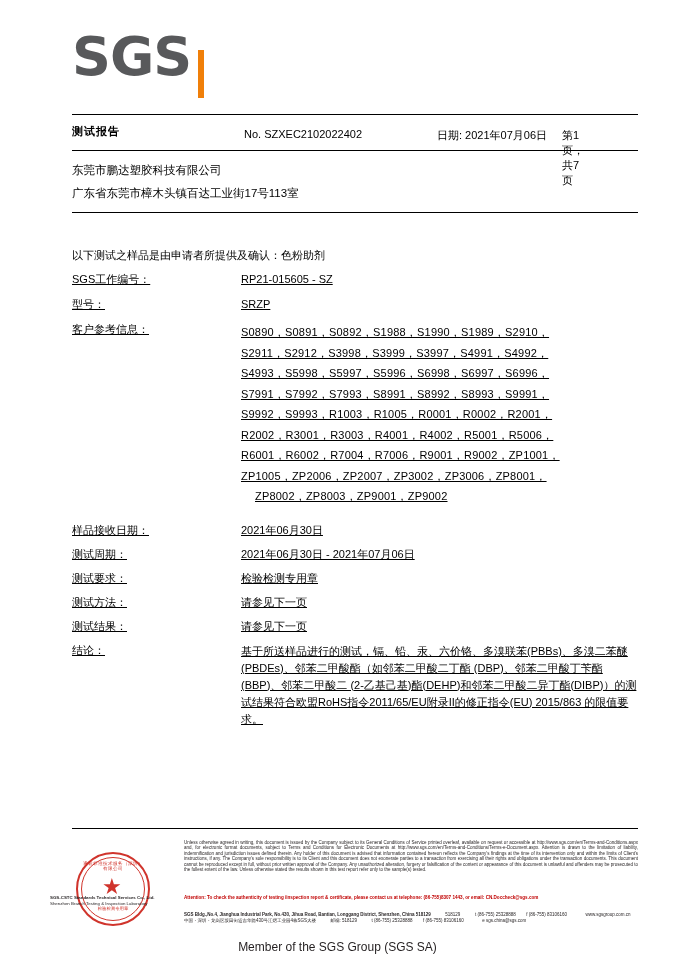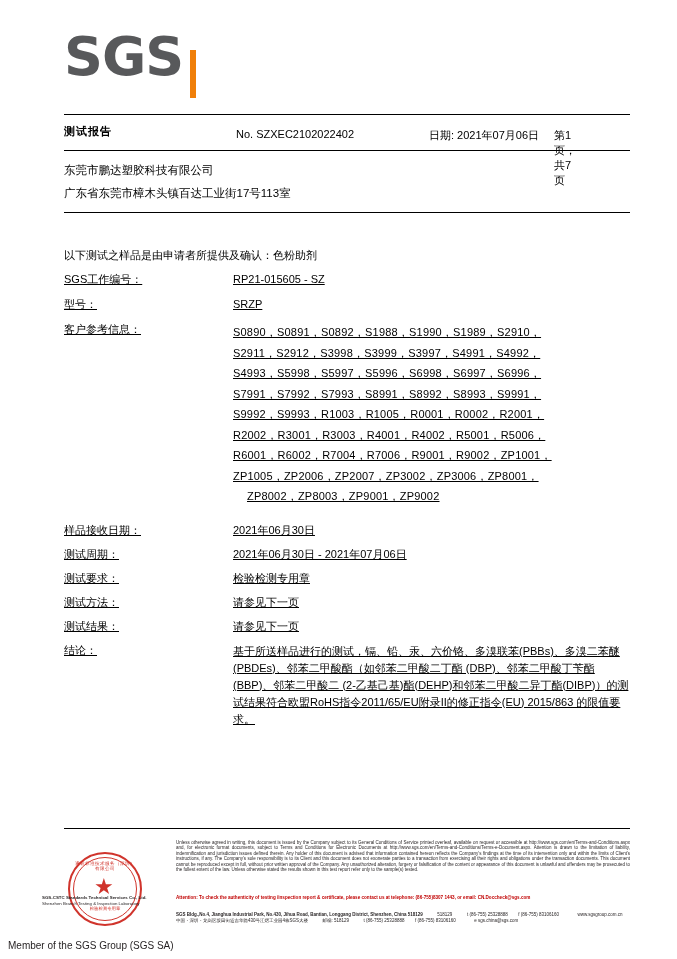--- a/index.html
+++ b/index.html
@@ -10,21 +10,21 @@
   body {
     width: 677px;
     height: 959px;
     position: relative;
     font-family: "Liberation Sans", sans-serif;
     color: #000000;
     overflow: hidden;
   }
   .page {
     position: absolute;
-    left: 8px; top: 0;
+    left: 16px; top: 0;
     width: 573px;
     height: 959px;
   }
 
   
   .logo-block {
     position: absolute;
     left: 56px;
     top: 28px;
     width: 200px;
@@ -266,22 +266,22 @@
   }
   .footer-addr .bold { font-weight: bold; }
   .footer-addr .row { display: block; }
   .footer-addr .web { color: #231f20; }
 
   .footer-member {
     position: absolute;
     left: 0;
     top: 940px;
     width: 643px;
-    text-align: left;
-    font-size: 10px;
+    text-align: center;
+    font-size: 12px;
     color: #231f20;
   }
 </style>
 </head>
 <body>
 
 <div class="page">
 
   <div class="logo-block">
     <div class="logo-text">SGS</div>

